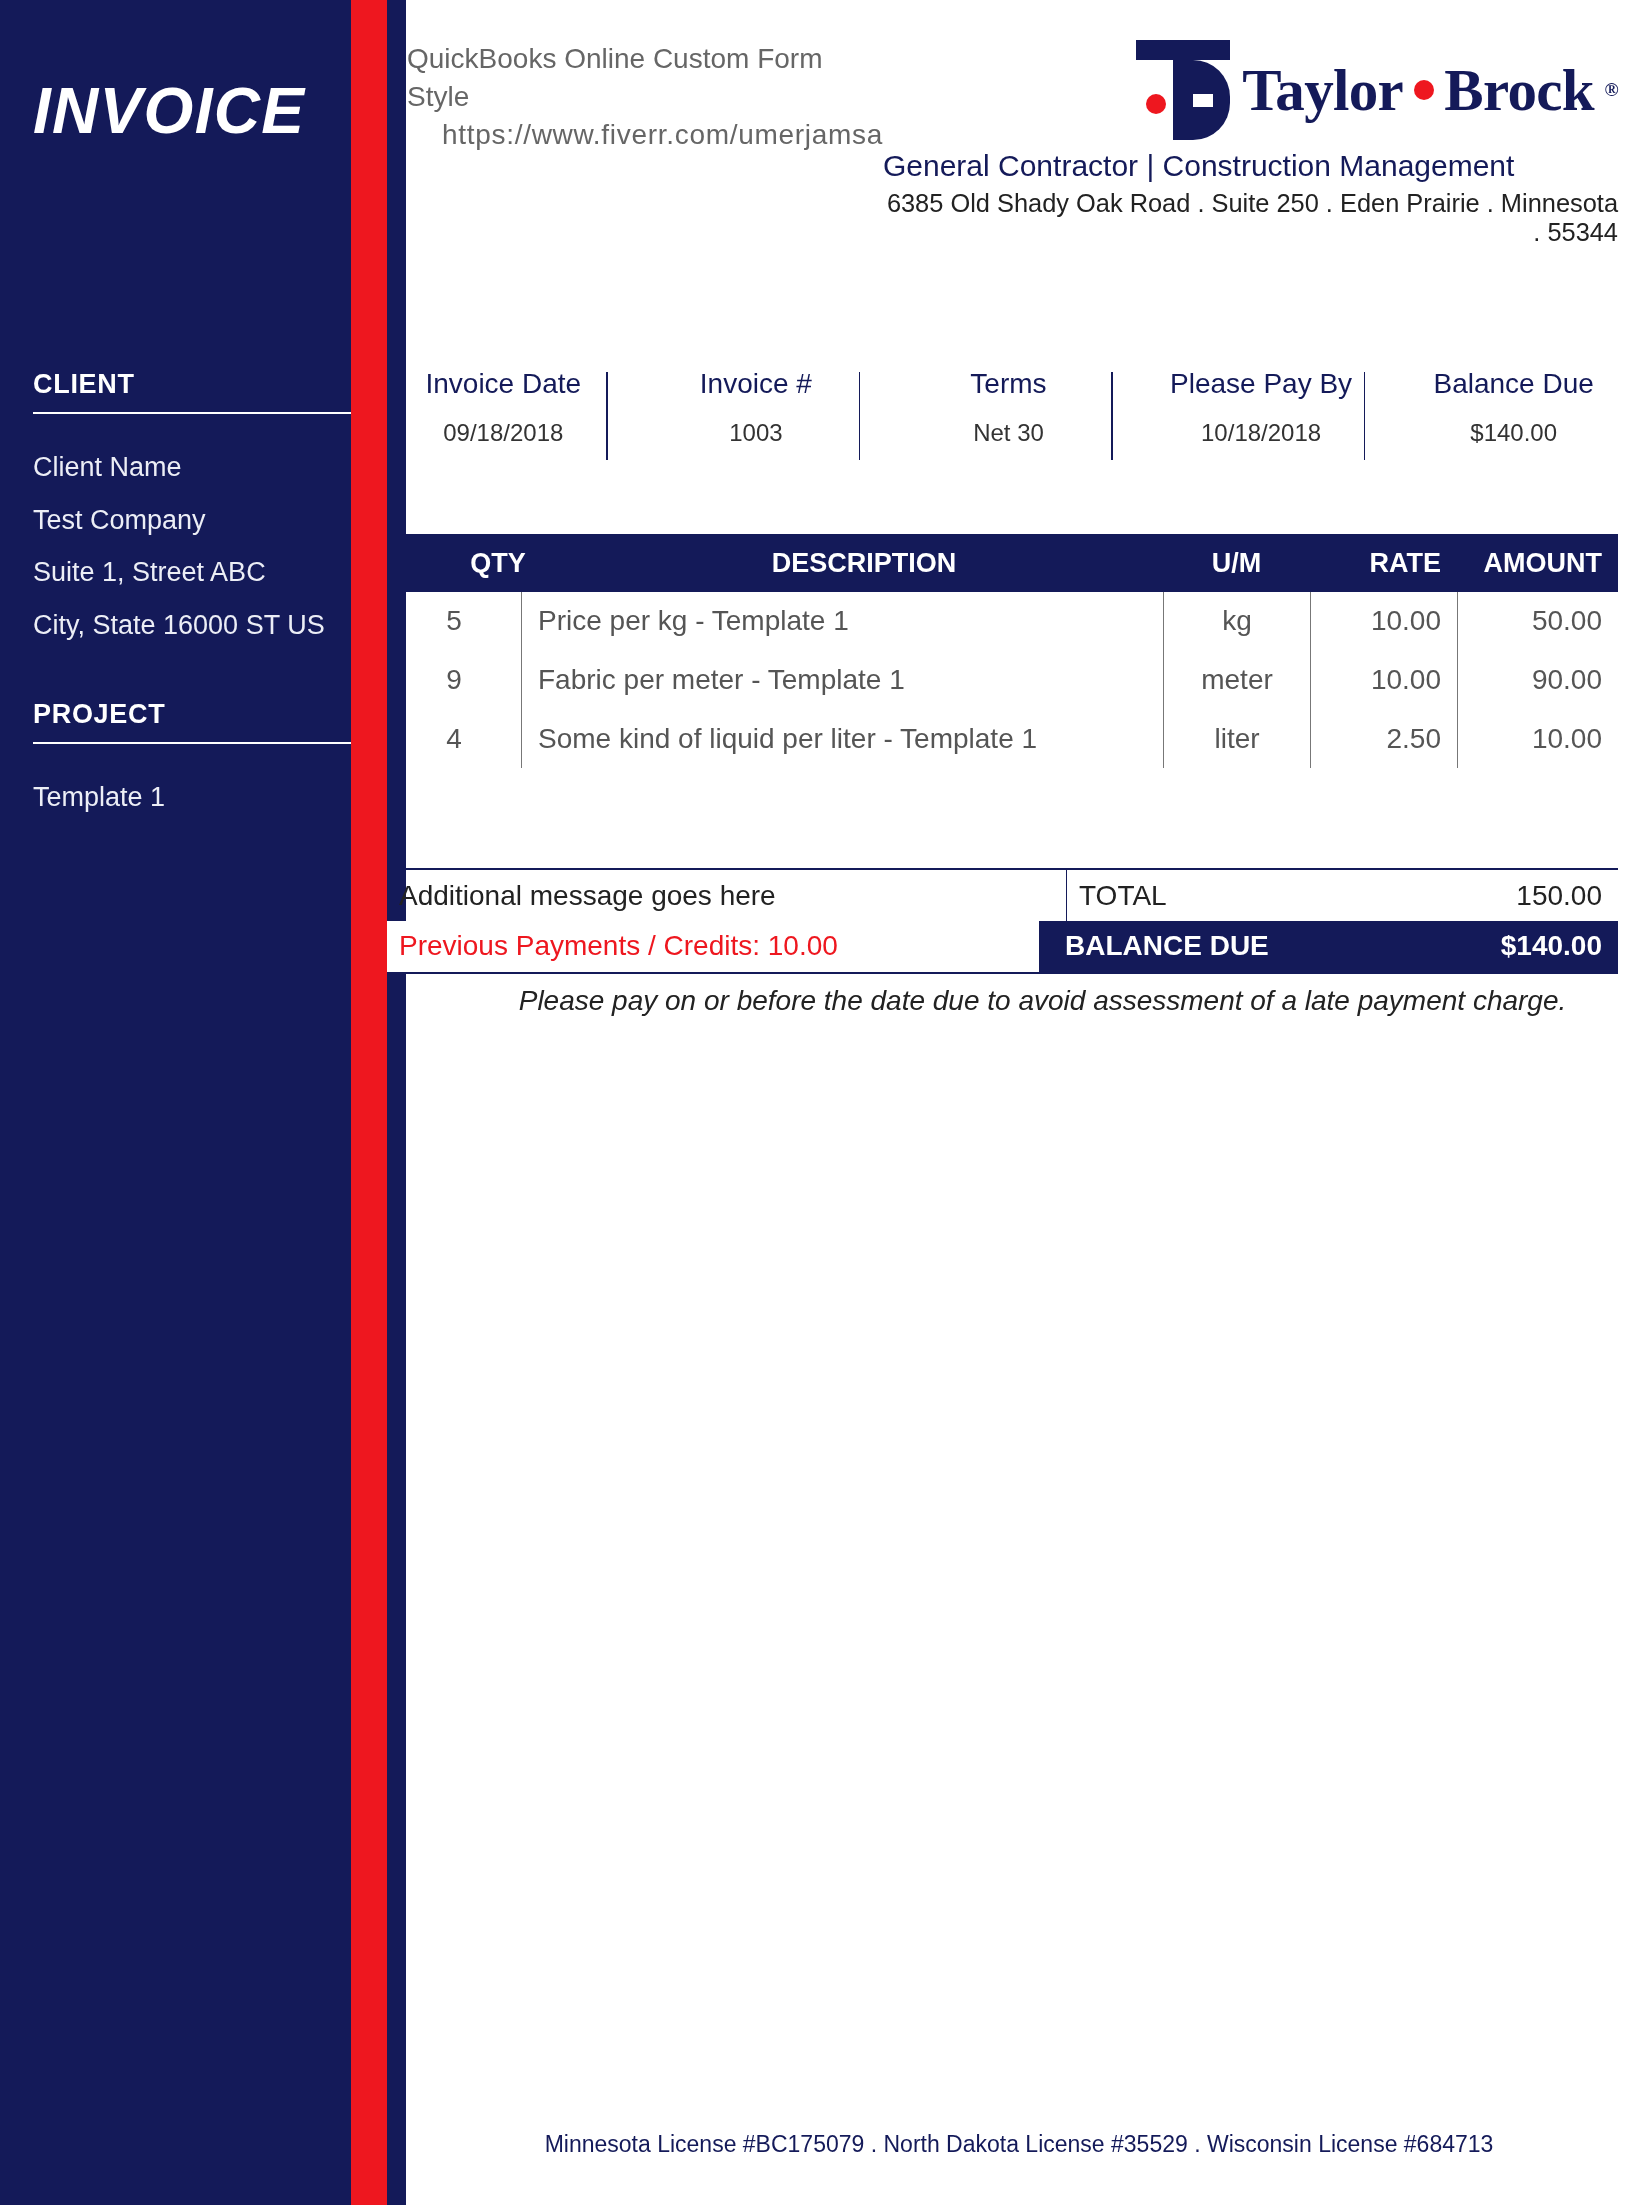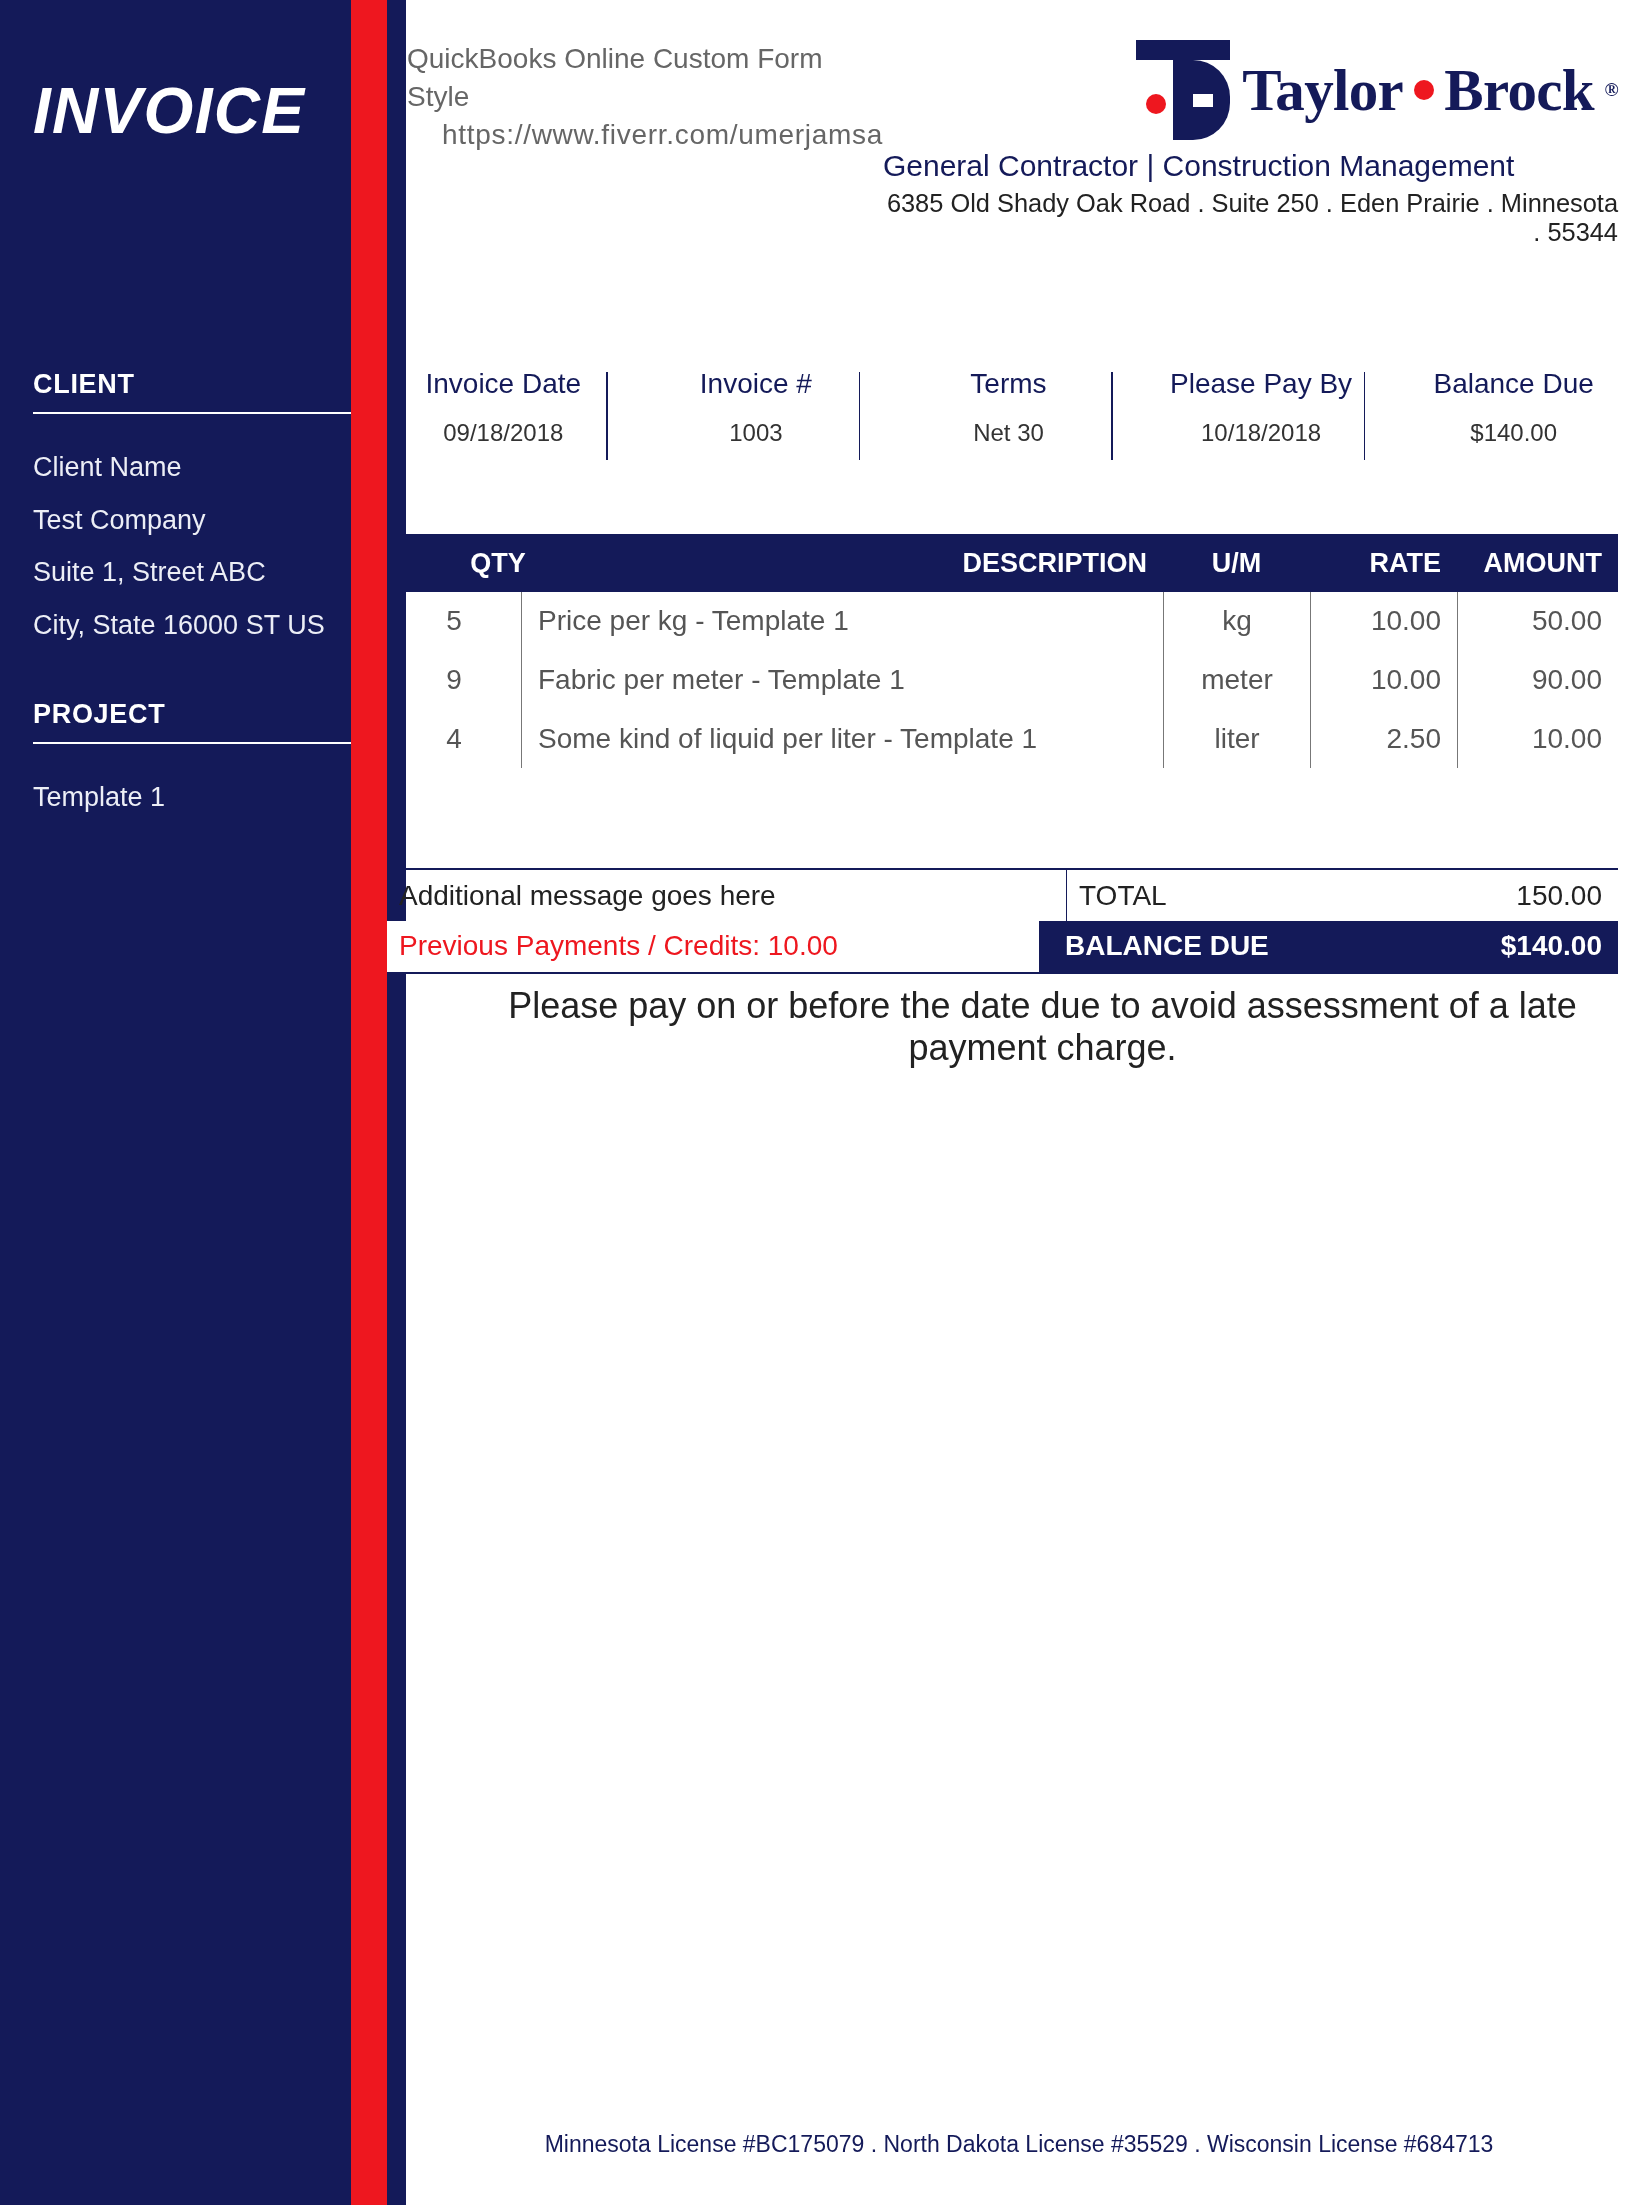--- a/index.html
+++ b/index.html
@@ -104,35 +104,35 @@
   .c-um{width:147px;text-align:center;}
   .c-rate{width:147px;text-align:right;}
   .c-amt{width:161px;text-align:right;}
   .tbody .trow{
     display:flex;font-size:28px;color:#555;
   }
   .tbody .c-desc{text-align:left;border-left:1.3px solid #777;}
   .tbody .c-um{border-left:1.3px solid #777;}
   .tbody .c-rate{border-left:1.3px solid #777;}
   .tbody .c-amt{border-left:1.3px solid #777;}
-  .thead .c-desc{text-align:right;}
+  .thead .c-desc{text-align:center;}
   
   .totals{
     margin:100px 33px 0 0;border-top:2.7px solid var(--navy);
   }
   .trow2{display:flex;font-size:28px;}
   .t-left{flex:1;padding:9.4px 12px;color:#222;}
   .t-right-l{width:281px;padding:9.4px 12px;border-left:1.3px solid var(--navy);color:#222;}
   .t-right-v{width:214px;padding:9.4px 16px;text-align:right;color:#222;}
   .balance-row{background:var(--navy);color:#fff;font-weight:bold;}
   .balance-row .t-left{background:#fff;color:var(--red);font-weight:normal;}
   .balance-row .t-right-l,.balance-row .t-right-v{color:#fff;border-left:none;}
   .totals-bottom-border{border-bottom:2.7px solid var(--navy);gap:14px;}
   .note{
-    text-align:center;font-size:36px;color:#222;margin:10.7px 33px 0 80px;
+    text-align:center;font-size:28px;color:#222;margin:10.7px 33px 0 80px;font-style:italic;
   }
   .footer{
     position:absolute;left:0;right:0;bottom:47px;text-align:center;
     font-size:23px;color:var(--navy);
   }
 </style>
 </head>
 <body>
 
 <div class="side-navy">

